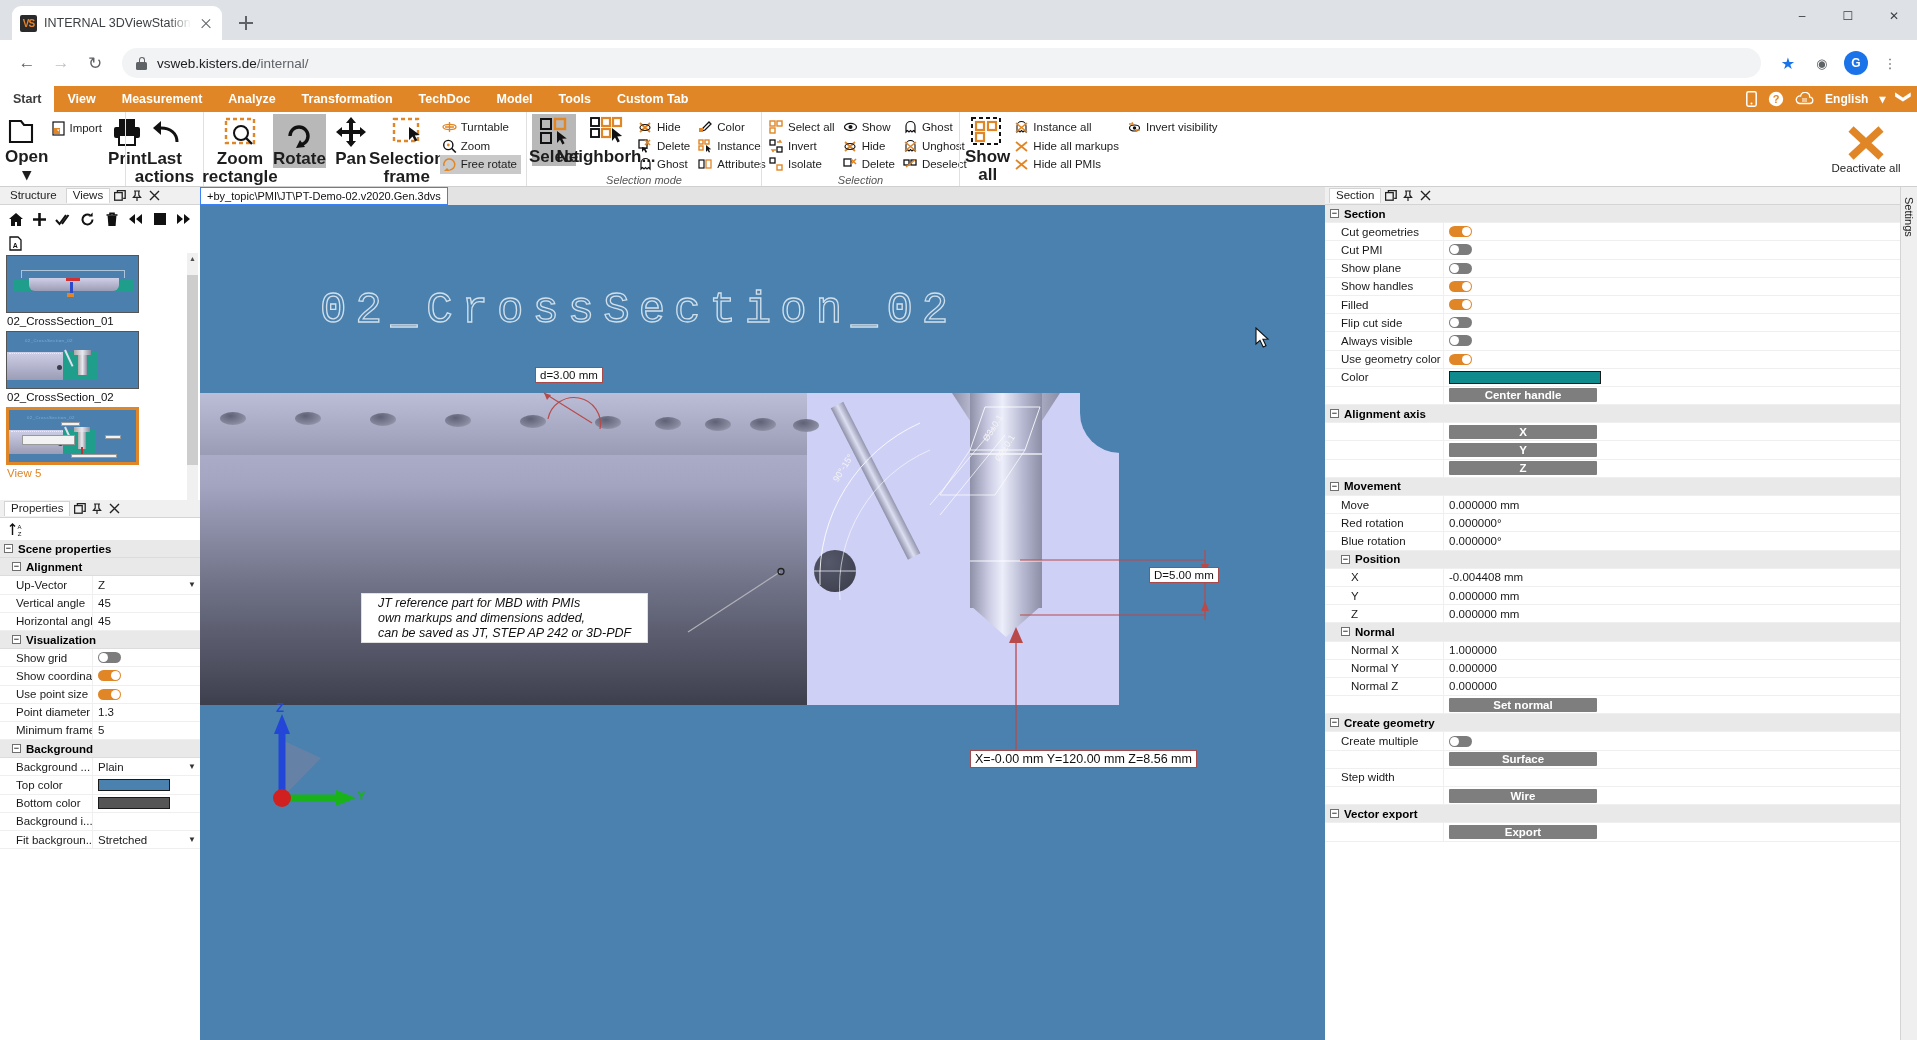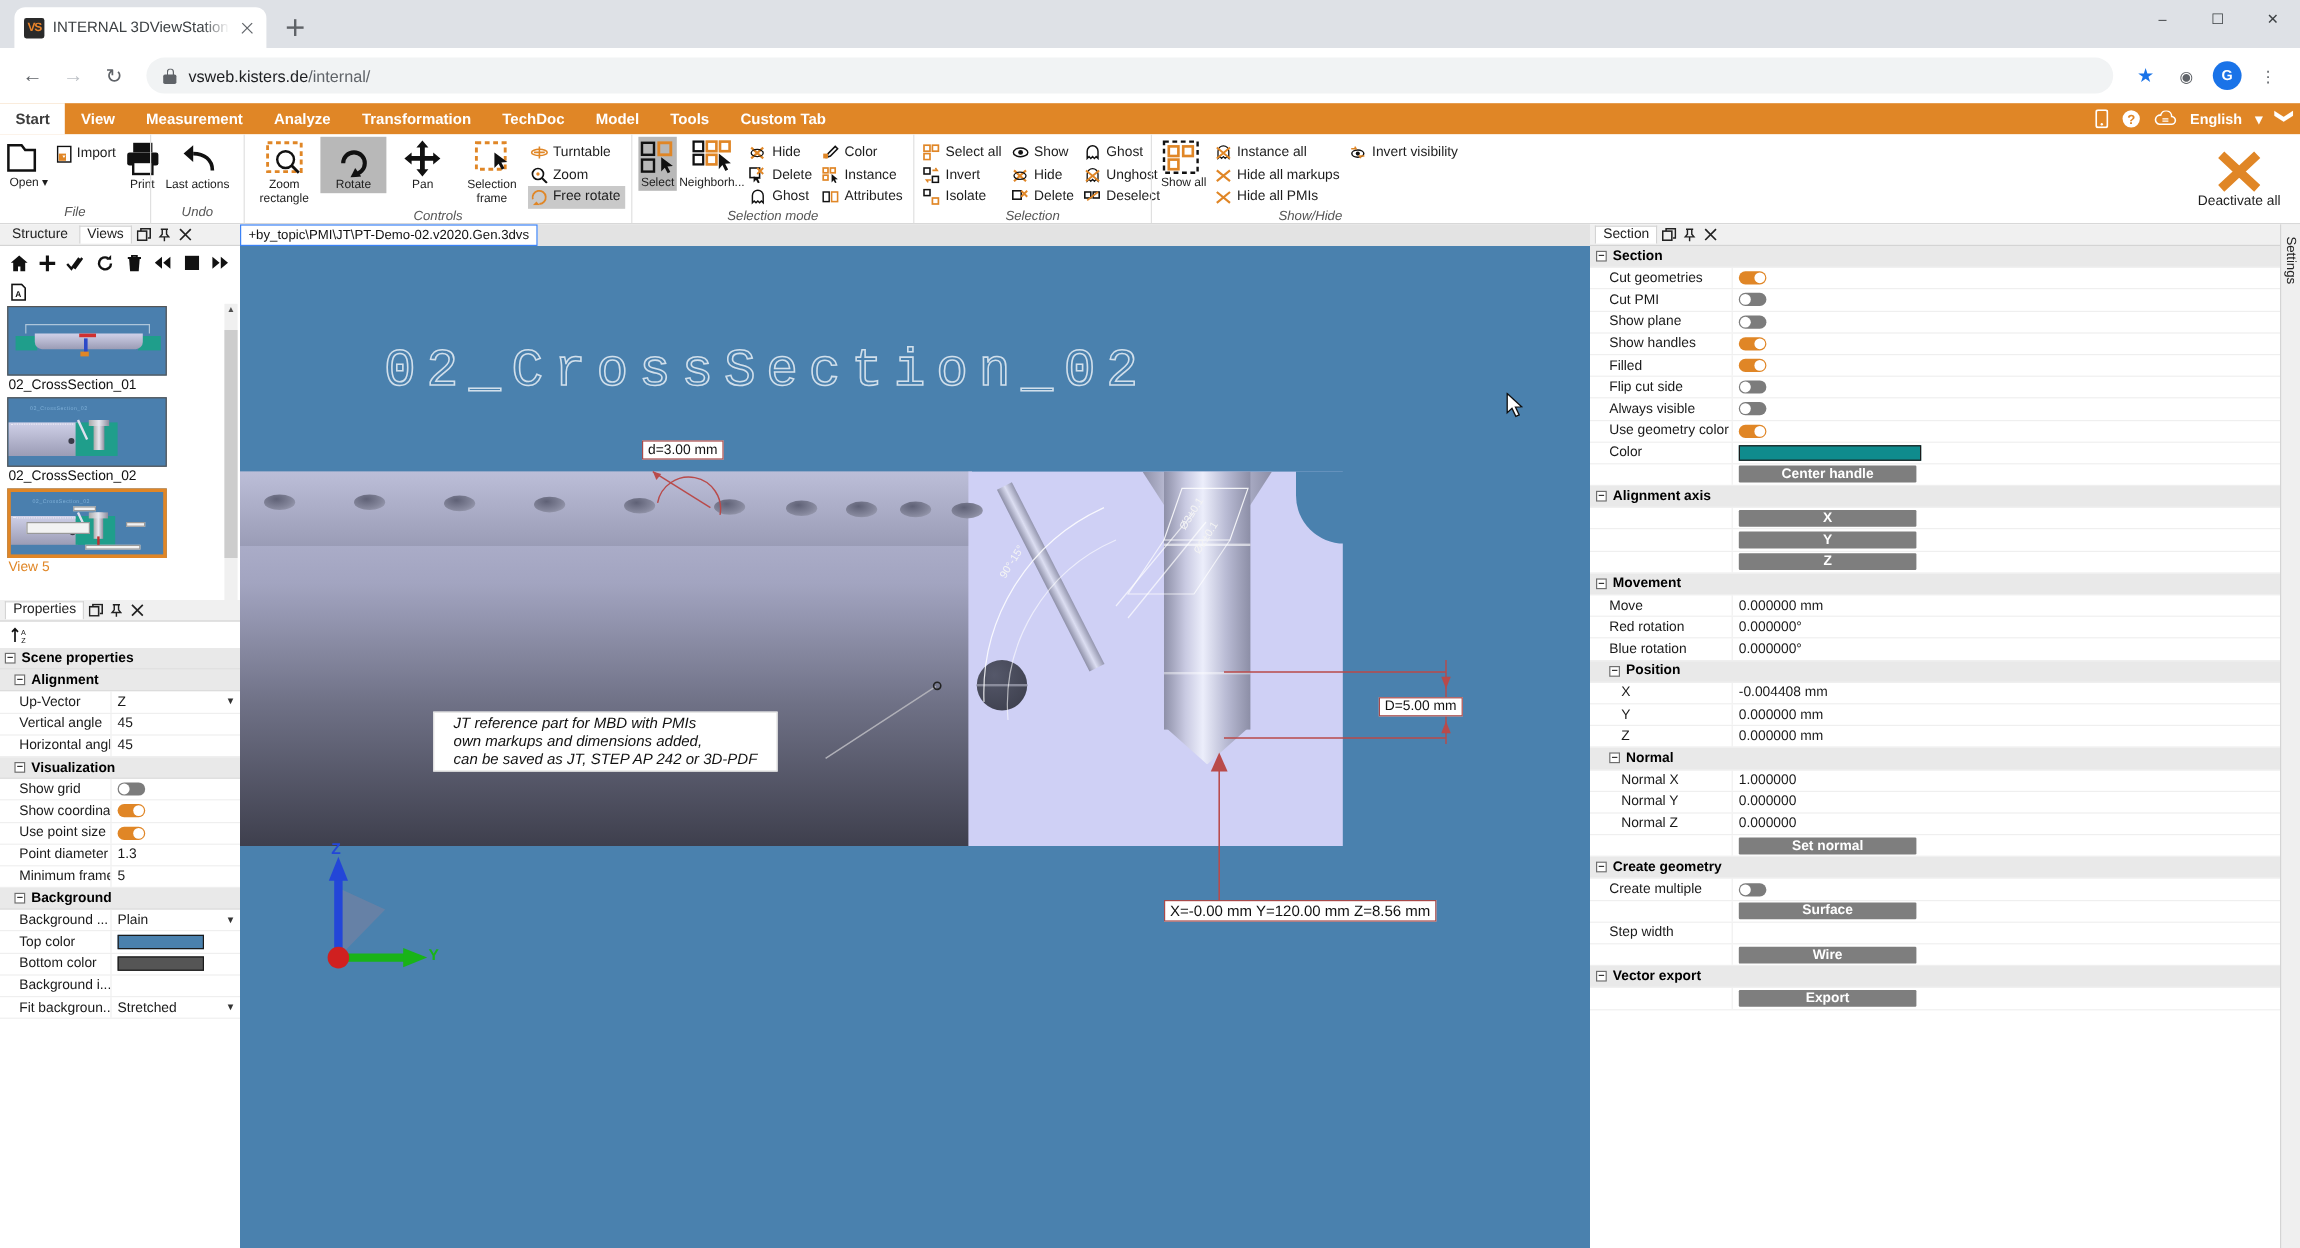--- a/index.html
+++ b/index.html
@@ -106,21 +106,21 @@
   .rgroup-items { flex:1; display:flex; align-items:flex-start; gap:2px; }
   .rgroup-title {
     text-align:center; font-size:11px; color:#555; font-style:italic;
     padding-bottom:1px; height:15px;
   }
   .big-btn {
     width:62px; display:flex; flex-direction:column; align-items:center;
     padding-top:2px; cursor:pointer;
   }
   .big-btn.sel { background:#b8b8b8; }
-  .big-btn .lbl { font-size:10px; color:#1d1d1d; text-align:center; line-height:1.08; margin-top:2px; }
+  .big-btn .lbl { font-size:17px; color:#1d1d1d; text-align:center; line-height:1.08; margin-top:2px;font-weight:bold; }
   .sm-col { display:flex; flex-direction:column; justify-content:flex-start; padding-top:2px; }
   .sm-btn { display:flex; align-items:center; gap:4px; padding:1px 4px 1px 2px; cursor:pointer; height:18.5px; }
   .sm-btn .lbl { font-size:11.5px; color:#1d1d1d; white-space:nowrap; }
   .deact {
     width:78px; display:flex; flex-direction:column; align-items:center; justify-content:center;
     cursor:pointer; margin-left:auto; margin-right:12px;
   }
   .deact .lbl { font-size:11.5px; color:#1d1d1d; text-align:center; line-height:1.08; }
 
   
@@ -991,21 +991,21 @@
         <path d="M14 10l3 7 4-5z" fill="#b94a4a"></path>
       </svg>
       <div class="dim-label" style="left:335px;top:162px">d=3.00 mm</div>
 
       <svg style="position:absolute;left:820px;top:345px;width:260px;height:80px;overflow:visible">
         <path d="M0 10 L185 10 M0 65 L185 65" stroke="#b94a4a" stroke-width="1.2" fill="none"></path>
         <path d="M185 0 L185 70" stroke="#b94a4a" stroke-width="1.2" fill="none"></path>
         <path d="M181 14l4 10 4-10z" fill="#b94a4a"></path>
         <path d="M181 61l4-10 4 10z" fill="#b94a4a"></path>
       </svg>
-      <div class="dim-label" style="left:949px;top:376px">D=5.00 mm</div>
+      <div class="dim-label" style="left:949px;top:362px">D=5.00 mm</div>
 
       <svg style="position:absolute;left:790px;top:420px;width:60px;height:130px;overflow:visible">
         <path d="M26 128 L26 14" stroke="#b94a4a" stroke-width="1.3" fill="none"></path>
         <path d="M26 2l-7 16h14z" fill="#b94a4a"></path>
       </svg>
       <div class="dim-label" style="left:770px;top:545px;font-size:12.5px">X=-0.00 mm Y=120.00 mm Z=8.56 mm</div>
 
       <svg style="position:absolute;left:480px;top:365px;width:130px;height:70px;overflow:visible">
         <path d="M100 2 L8 62" stroke="#b0b0b8" stroke-width="1.2" fill="none"></path>
         <circle cx="101" cy="1.5" r="3" fill="none" stroke="#222" stroke-width="1.3"></circle>

